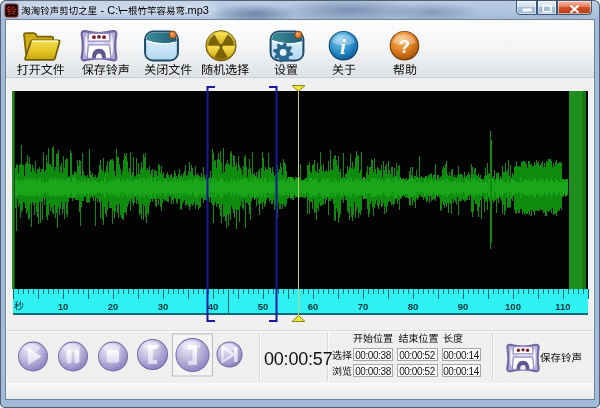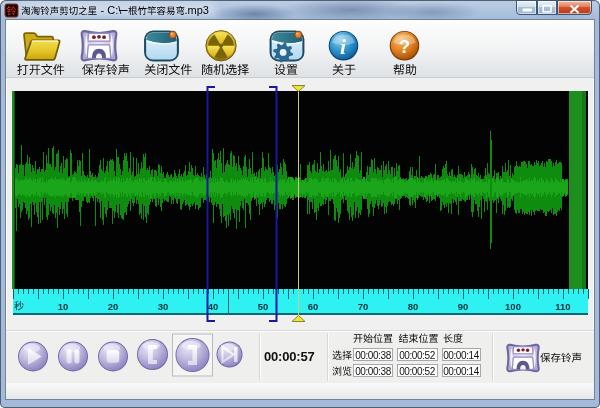--- a/index.html
+++ b/index.html
@@ -16,21 +16,21 @@
 background:linear-gradient(180deg,#fdfdfd 0%,#f4f5f6 45%,#e7eaec 78%,#dfe3e6 97%);
 border-bottom:1px solid #c9cdd1;}
 #blackbox{position:absolute;left:6px;top:71px;width:576px;height:198px;background:#030303;}
 #cyanruler{position:absolute;left:7px;top:269px;width:575px;height:26px;background:#2ef2f2;
 border-bottom:2px solid #0a6a74;}
 #panel{position:absolute;left:0;top:310px;width:588px;height:53px;background:#efefed;
 border-top:1px solid #d9d9d7;box-shadow:inset 0 1px 0 #fbfbfa;}
 #panel .sep{position:absolute;top:2px;height:48px;width:1px;background:#d8d8d6;box-shadow:1px 0 0 #fcfcfb;}
 #below{position:absolute;left:0;top:363px;width:588px;height:16px;
 background:linear-gradient(180deg,#fafafa,#e8e8e8);}
-#time{position:absolute;left:258px;top:328.5px;width:70px;font-size:13px;font-weight:700;color:#111;letter-spacing:-0.2px}
+#time{position:absolute;left:258px;top:328.5px;width:70px;font-size:18px;font-weight:400;color:#111;letter-spacing:-0.2px}
 .vbox{position:absolute;background:#fff;border:1px solid #a8a8a8;font-size:10px;color:#111;text-align:center;line-height:10px;padding-top:2px;letter-spacing:-0.4px}
 #capbtns{position:absolute;left:516px;top:0;width:76px;height:17px}
 .cb{position:absolute;top:0;height:15px;border:1px solid #3c5674;background:linear-gradient(180deg,#e9f1f8 0%,#cfdeed 45%,#a9c0d8 50%,#9db7d3 100%);box-shadow:inset 0 0 0 1px rgba(255,255,255,.55)}
 </style></head>
 <body>
 <div id="win">
  <div id="tsmudge"></div>
  <div style="position:absolute;left:16px;top:3px;width:200px;height:14px;background:rgba(255,255,255,.38);border-radius:8px;filter:blur(4px)"></div>
  <svg width="600" height="408" style="position:absolute;left:0;top:0;z-index:5">
 

